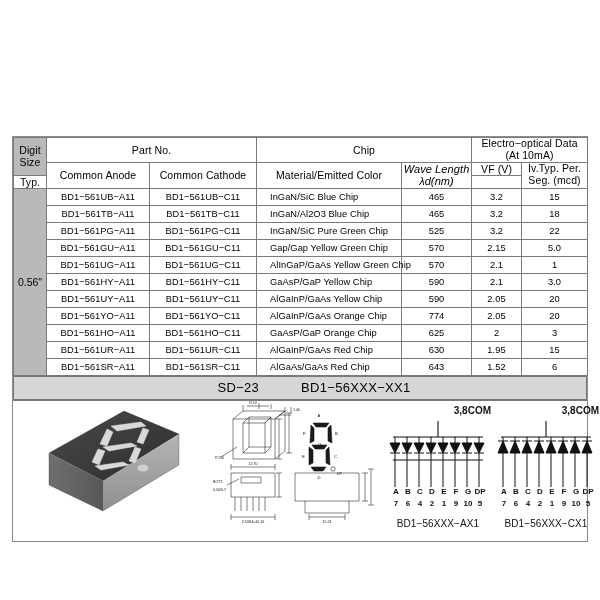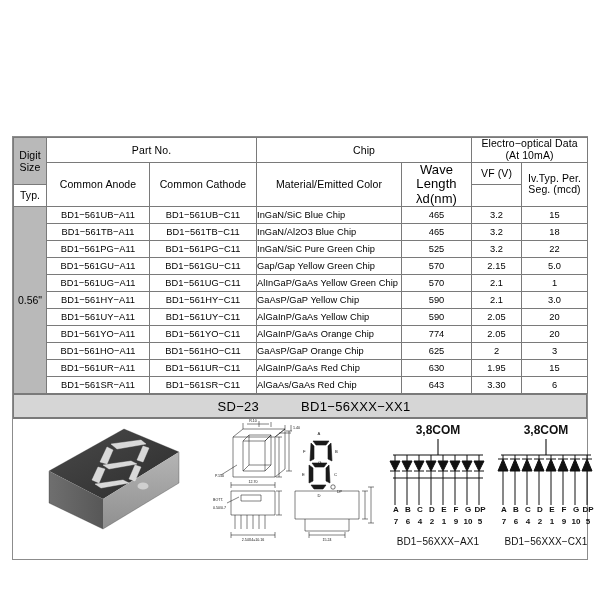--- a/index.html
+++ b/index.html
@@ -51,43 +51,44 @@
     font-weight: bold;
     font-size: 10.5px;
     letter-spacing: 0.1px;
     height: 22px;
     background: #ffffff;
   }
   .hdr.gray {
     background: #b9b9b9;
   }
   .hdr.small {
-    font-size: 13px;
+    font-size: 11px;
     font-weight: normal;
+    font-style: italic;
   }
   .hdr-two {
     line-height: 1.12;
   }
 
   .digitcell {
     background: #b9b9b9;
     font-weight: bold;
     font-size: 10.5px;
   }
 
   td.data {
     font-size: 9.3px;
     height: 16px;
     line-height: 16px;
     white-space: nowrap;
     letter-spacing: 0.05px;
   }
   td.data.left {
     text-align: left;
-    padding-left: 0;
+    padding-left: 13px;
   }
 
   
   .modelrow td {
     background: #d6d6d6;
     height: 22px;
     font-weight: bold;
     font-size: 13px;
     letter-spacing: 0.3px;
   }
@@ -125,22 +126,22 @@
     text-align: center;
     font-size: 10px;
     color: #111;
     letter-spacing: 0.1px;
   }
 
   .comlabel {
     position: absolute;
     top: 4px;
     width: 100%;
-    text-align: center;
-    font-size: 12px;
+    text-align: right;
+    font-size: 10px;
     font-weight: bold;
     color: #111;
   }
 
   .pinrow {
     position: absolute;
     width: 100%;
     display: flex;
     justify-content: center;
     gap: 0px;
@@ -290,21 +291,21 @@
             <td class="data left">AlGaInP/GaAs Red  Chip</td>
             <td class="data">630</td>
             <td class="data">1.95</td>
             <td class="data">15</td>
           </tr>
           <tr>
             <td class="data">BD1−561SR−A11</td>
             <td class="data">BD1−561SR−C11</td>
             <td class="data left">AlGaAs/GaAs Red Chip</td>
             <td class="data">643</td>
-            <td class="data">3.30</td>
+            <td class="data">1.52</td>
             <td class="data">6</td>
           </tr>
         </tbody>
     </table>
 
     <table class="spec">
       <tbody>
         <tr class="modelrow">
           <td>
             <div class="inner">

